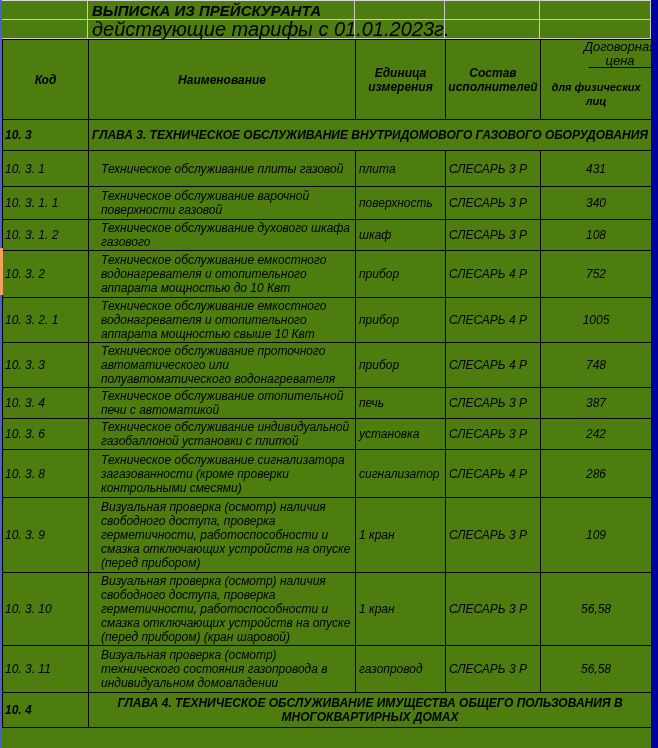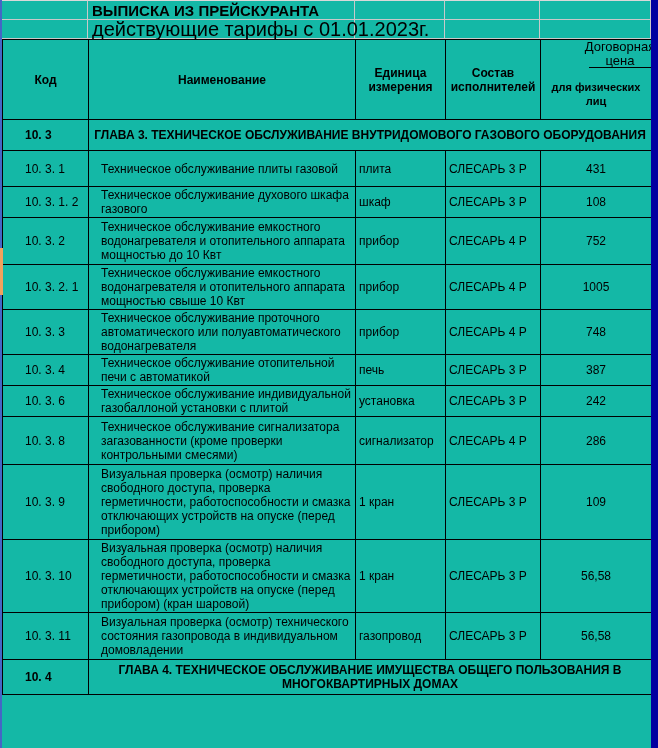--- a/index.html
+++ b/index.html
@@ -1,42 +1,42 @@
 <!DOCTYPE html>
 <html><head>
 <meta charset="utf-8">
 <style>
   html,body{margin:0;padding:0;}
   body{
     width:658px;height:748px;background:#ffffff;color:#000;
     font-family:"Liberation Sans","DejaVu Sans",sans-serif;
     -webkit-font-smoothing:antialiased;
   }
-  .page{position:relative;width:658px;height:748px;overflow:hidden;background:#14b8a6;}
+  .page{position:relative;width:658px;height:748px;overflow:hidden;background:#4d7c0f;font-style:italic;}
   .left-edge{position:absolute;left:0;top:0;width:2px;height:748px;background:#4566c5;z-index:4;}
   .right-edge{position:absolute;right:0;top:0;width:7px;height:748px;background:#0000a0;z-index:4;}
   .orange-strip{position:absolute;left:0;top:248px;width:3px;height:47px;background:#f2a25e;z-index:5;}
   .content{position:absolute;left:2px;top:0;width:649px;}
 
   
   .title-grid{display:grid;grid-template-columns:86px 267px 90px 95px 111px;}
   .t-cell{
     height:18px;border-right:1px solid #c9c9c9;border-bottom:1px solid #c9c9c9;
     overflow:visible;white-space:nowrap;display:flex;align-items:center;
   }
   .t-row1 .t-cell{border-top:1px solid #d9d9d9;}
   .doc-title{font-weight:bold;font-size:15px;padding-left:4px;}
   .doc-subtitle{font-size:20px;padding-left:4px;}
 
   
   table{border-collapse:collapse;table-layout:fixed;width:649px;}
   td{border:1px solid #000;vertical-align:middle;font-size:12px;line-height:14px;overflow:hidden;}
   thead td{font-weight:bold;text-align:center;line-height:14px;}
   tr.header-row{height:79px;}
-  .code-cell{padding-left:22px;font-size:12px;margin-left:20px;}
+  .code-cell{padding-left:2px;font-size:12px;margin-left:20px;}
   .name-cell{padding:1px 2px 1px 12px;}
   .unit-cell{padding-left:3px;}
   .crew-cell{padding-left:3px;}
   .price-cell{text-align:center;}
   .chapter-code{font-weight:bold;}
   .chapter-name{font-weight:bold;text-align:center;padding:1px 0;}
 
   .price-header{padding:0;vertical-align:top;}
   .price-top{
     height:27px;border-bottom:1px solid #000;display:flex;align-items:center;justify-content:center;
@@ -96,20 +96,27 @@
           <tr style="height: 31px;">
             <td class="code-cell chapter-code">10. 3</td>
             <td class="chapter-name" colspan="4">ГЛАВА 3. ТЕХНИЧЕСКОЕ ОБСЛУЖИВАНИЕ ВНУТРИДОМОВОГО ГАЗОВОГО ОБОРУДОВАНИЯ</td>
           </tr>
           <tr style="height: 36px;">
             <td class="code-cell">10. 3. 1</td>
             <td class="name-cell">Техническое обслуживание плиты газовой</td>
             <td class="unit-cell">плита</td>
             <td class="crew-cell">СЛЕСАРЬ 3 Р</td>
             <td class="price-cell">431</td>
+          </tr>
+          <tr style="height: 33px;">
+            <td class="code-cell">10. 3. 1. 1</td>
+            <td class="name-cell">Техническое обслуживание варочной поверхности газовой</td>
+            <td class="unit-cell">поверхность</td>
+            <td class="crew-cell">СЛЕСАРЬ 3 Р</td>
+            <td class="price-cell">340</td>
           </tr>
           <tr style="height: 29px;">
             <td class="code-cell">10. 3. 1. 2</td>
             <td class="name-cell">Техническое обслуживание духового шкафа газового</td>
             <td class="unit-cell">шкаф</td>
             <td class="crew-cell">СЛЕСАРЬ 3 Р</td>
             <td class="price-cell">108</td>
           </tr>
           <tr style="height: 47px;">
             <td class="code-cell">10. 3. 2</td>

